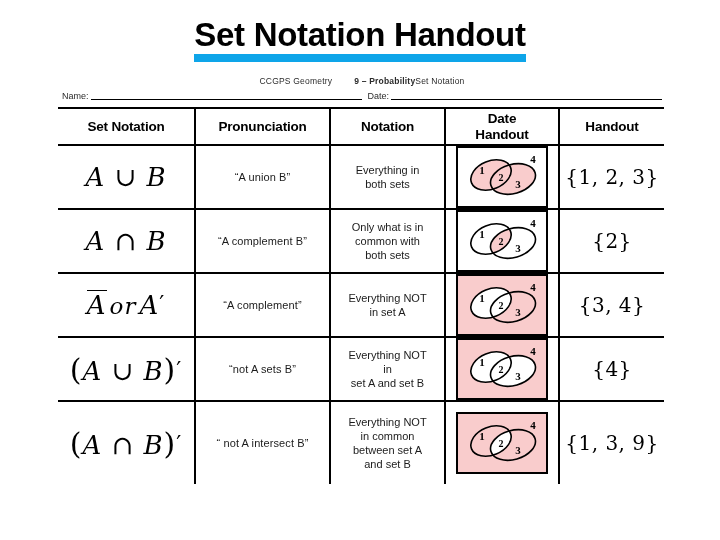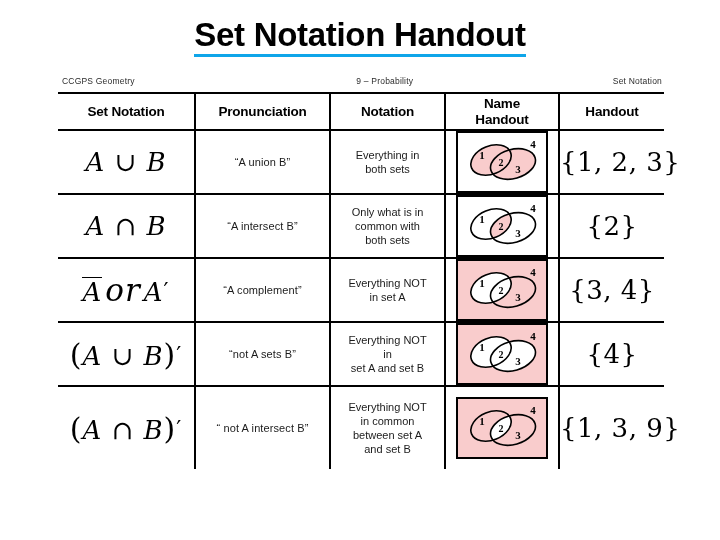--- a/index.html
+++ b/index.html
@@ -17,41 +17,41 @@
   #slide-title {
     text-align: center;
     font-size: 33px;
     font-weight: bold;
     letter-spacing: -0.3px;
     margin: 18px 0 0 0;
     line-height: 1.05;
   }
   #slide-title .tx {
     display: inline-block;
-    border-bottom: 3px solid #0ea5e9;
+    border-bottom: 8px solid #0ea5e9;
     padding-bottom: 1px;
   }
 
   
   #sheet {
     position: absolute;
     left: 58px; top: 76px;
     width: 606px; height: 464px;
   }
 
   
   .doc-head {
     display: flex;
-    justify-content: space-between;
+    justify-content: center;
     font-size: 8.5px;
     color: #2b2b2b;
     letter-spacing: .2px;
     padding: 0 2px 0 4px;
   }
-  .doc-head .dh-mid { margin-left: 22px; }
+  .doc-head .dh-mid { margin-left: 22px; font-weight: bold; }
 
   .name-row {
     display: flex;
     align-items: flex-end;
     font-size: 9px;
     color: #2b2b2b;
     margin-top: 5px;
     padding: 0 2px 0 4px;
   }
   .name-row .lbl { white-space: nowrap; }
@@ -111,36 +111,36 @@
   }
   .notation .op { font-style: normal; }
   .notation .par { font-style: normal; font-size: 30px; }
   .notation .prime { font-style: normal; font-size: 22px; vertical-align: 3px; }
   .notation .ovl {
     display: inline-block;
     border-top: 1.6px solid #000;
     padding-top: 1px;
     line-height: 1;
   }
-  .notation .orword { font-style: italic; font-size: 31px; padding: 0 3px; }
+  .notation .orword { font-style: italic; font-size: 23px; padding: 0 3px; }
 
   .pron {
     font-size: 11px;
     color: #1b1b1b;
     letter-spacing: .1px;
   }
   .meaning {
     font-size: 11px;
     line-height: 1.28;
     color: #1b1b1b;
     padding: 0 15px;
   }
   .answer {
     font-family: "DejaVu Serif", serif;
-    font-size: 26px;
+    font-size: 20px;
     letter-spacing: .5px;
     white-space: nowrap;
   }
 
   .venn-cell { padding: 2px 0; }
   .venn-box {
     width: 92px; height: 62px;
     border: 2px solid #000;
     margin: 0 auto;
     background: #fff;
@@ -156,36 +156,42 @@
 </h1>
 
 <div id="sheet">
 
   <div class="doc-head">
     <span class="dh-left">CCGPS Geometry</span>
     <span class="dh-mid">9 – Probability</span>
     <span class="dh-right">Set Notation</span>
   </div>
 
+  <div class="name-row">
+    <span class="lbl">Name:</span>
+    <span class="rule first"></span>
+    <span class="lbl date">Date:</span>
+    <span class="rule"></span>
+  </div>
 
   <table class="handout">
     <colgroup>
       <col class="c-notation">
         <col class="c-pron">
         <col class="c-meaning">
       <col class="c-venn">
         <col class="c-answer">
     </colgroup>
     <thead>
       <tr>
         <th>Set Notation</th>
         <th>Pronunciation</th>
         <th>Notation</th>
         <th>
-          <span>Name</span><br>
+          <span>Date</span><br>
           <span>Handout</span>
         </th>
         <th>Handout</th>
       </tr>
     </thead>
     <tbody id="tbody">
         <tr>
           <td>
             <div class="notation">A <span class="op">∪</span> B</div>
           </td>
@@ -235,21 +241,21 @@
           </td>
           <td>
             <div class="answer">{1, 2, 3}</div>
           </td>
         </tr>
         <tr>
           <td>
             <div class="notation">A <span class="op">∩</span> B</div>
           </td>
           <td>
-            <div class="pron">“A intersect B”</div>
+            <div class="pron">“A complement B”</div>
           </td>
           <td>
             <div class="meaning">Only what is in<br>common with<br>both sets</div>
           </td>
           <td class="venn-cell">
             <div class="venn-box">
               <svg width="88" height="58" viewBox="0 0 88 58">
     <defs>
       <clipPath id="cpA_1">
                     <ellipse cx="33" cy="27" rx="21" ry="14" transform="rotate(-22 33 27)"></ellipse>

